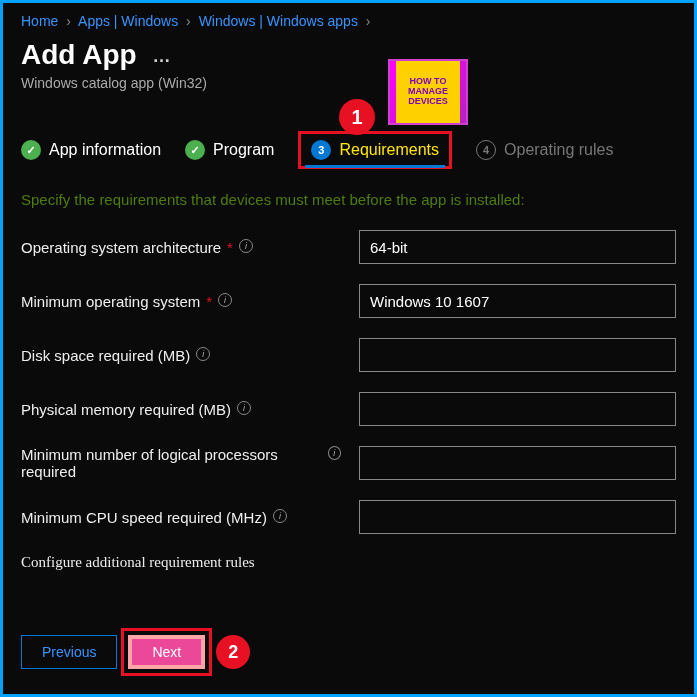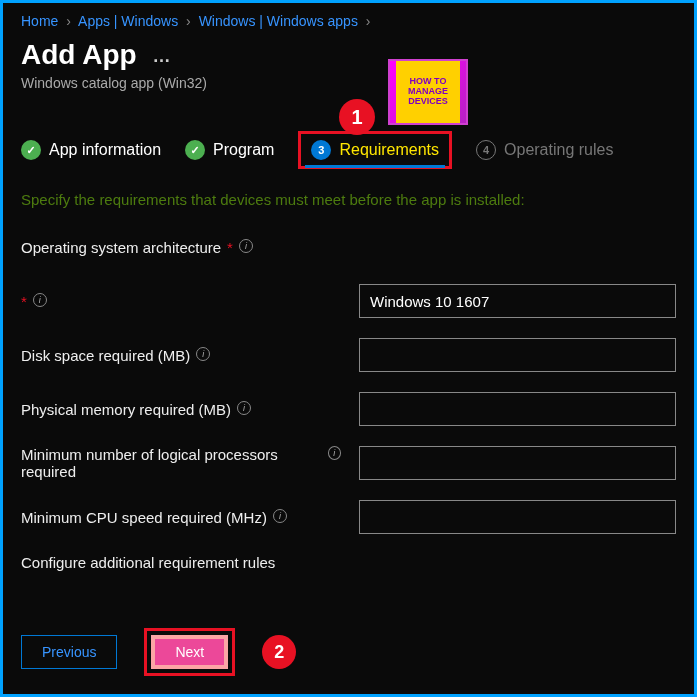--- a/index.html
+++ b/index.html
@@ -70,24 +70,24 @@
     .info-icon {
       width:14px; height:14px; border:1px solid #888; border-radius:50%;
       display:inline-flex; align-items:center; justify-content:center;
       font-size:9px; color:#aaa; font-style:italic;
     }
     .form-input {
       flex:1; height:34px; background:#0a0a0a;
       border:1px solid #888; color:#fff; padding:0 10px;
       font-size:15px; font-family:inherit;
     }
-    .config-text { font-size:15px; color:#eee; margin-top:12px; }
+    .config-text { font-size:15px; color:#eee; margin-top:12px;font-family:Liberation Serif, serif; }
     .footer {
       position:absolute; left:18px; bottom:18px;
-      display:flex; align-items:center; gap:27px;
+      display:flex; align-items:center; gap:4px;
     }
     .btn {
       height:34px; padding:0 20px; font-size:14px; font-family:inherit;
       cursor:pointer; display:flex; align-items:center;
     }
     .btn-secondary {
       background:transparent; border:1px solid #0078d4; color:#3794ff;
     }
     .btn-primary {
       background:#ec4899; border:4px solid #fca5a5; color:#fff;
@@ -151,24 +151,26 @@
   </div>
 
   <div class="intro">Specify the requirements that devices must meet before the app is installed:</div>
 
   <div class="form-row">
     <div class="form-label">
       <span>Operating system architecture</span>
       <span class="req">*</span>
       <span class="info-icon">i</span>
     </div>
-  </div>
-
-  <div class="form-row">
-    <div class="form-label">
+    <input class="form-input" value="64-bit" style="">
+  </div>
+
+  <div class="form-row">
+    <div class="form-label">
+      <span>Minimum operating system</span>
       <span class="req">*</span>
       <span class="info-icon">i</span>
     </div>
     <input class="form-input" value="Windows 10 1607" style="">
   </div>
 
   <div class="form-row">
     <div class="form-label">
       <span>Disk space required (MB)</span>
       <span class="info-icon">i</span>

